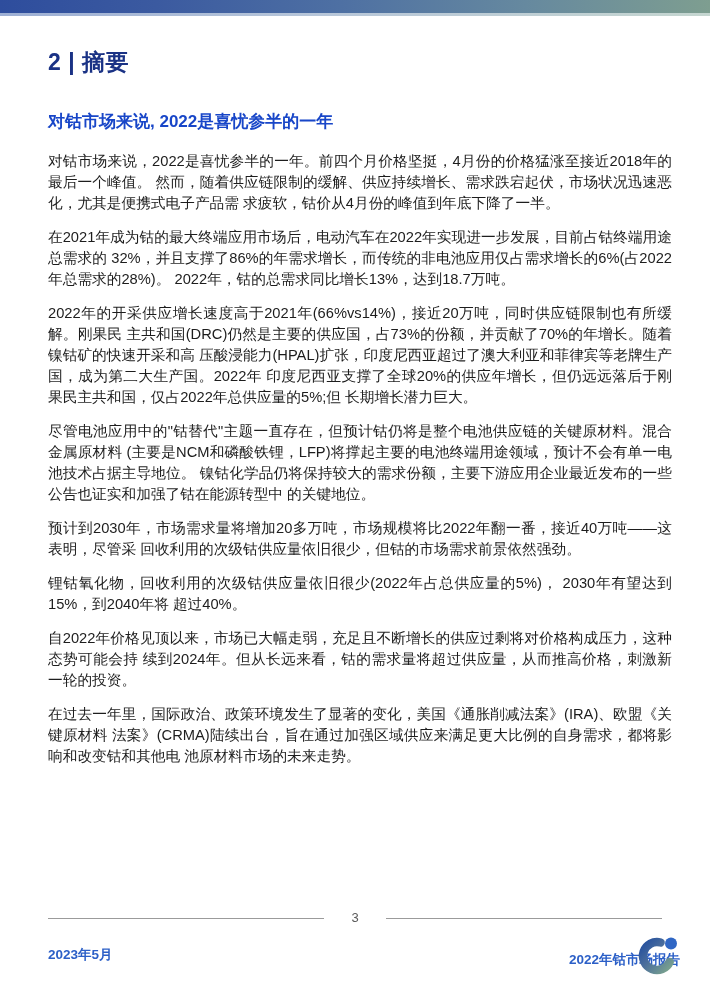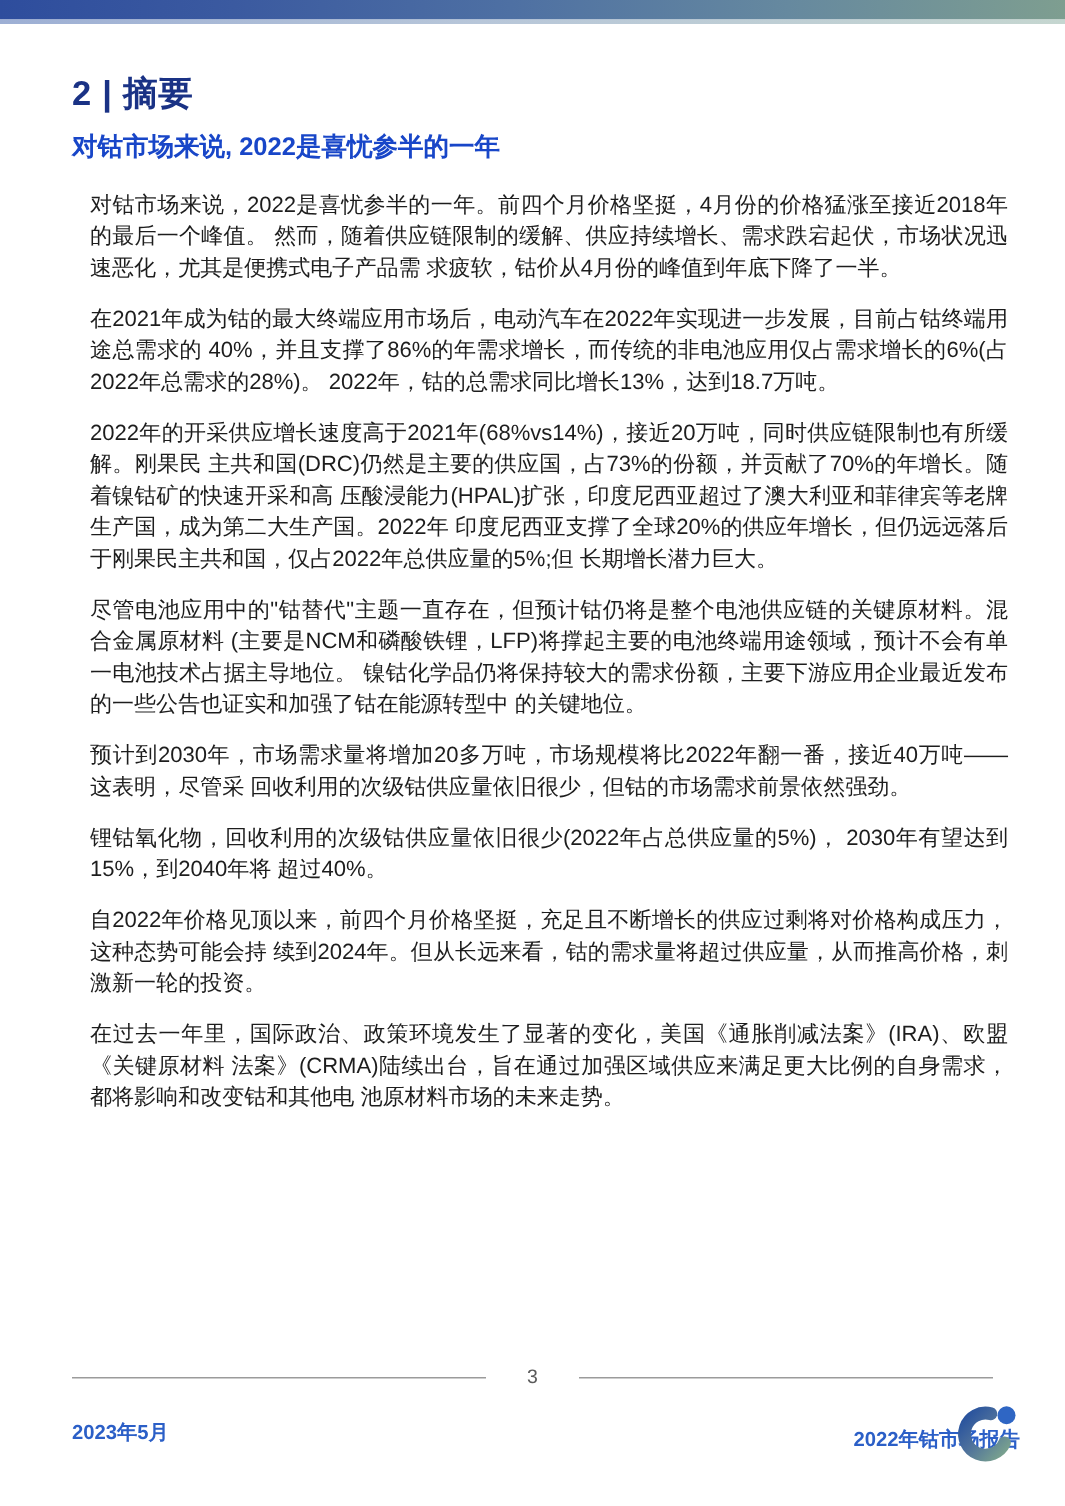--- a/index.html
+++ b/index.html
@@ -27,28 +27,28 @@
   }
   .section-title {
     margin:33px 0 0 0;
     font-size:23px;
     line-height:26px;
     font-weight:bold;
     color:#1a3285;
     letter-spacing:0.5px;
   }
   .subtitle {
-    margin:13px 0 19px 0;
+    margin:37px 0 19px 0;
     font-size:17px;
     line-height:20px;
     font-weight:bold;
     color:#1846c8;
   }
   .para {
-    margin:0 0 13px 12px;
+    margin:0 0 13px 0;
     font-size:14.7px;
     line-height:21px;
     color:#1d1d1d;
     text-align:justify;
   }
   
   .pagenum-row {
     position:absolute;
     top:911px; left:48px; right:48px;
     display:flex; align-items:center;
@@ -82,26 +82,26 @@
 <div class="page">
 
   <div class="banner"></div>
   <div class="banner-strip"></div>
 
   <main class="content">
     <h1 class="section-title">2 | 摘要</h1>
     <h2 class="subtitle">对钴市场来说, 2022是喜忧参半的一年</h2>
 
     <p class="para">对钴市场来说，2022是喜忧参半的一年。前四个月价格坚挺，4月份的价格猛涨至接近2018年的最后一个峰值。 然而，随着供应链限制的缓解、供应持续增长、需求跌宕起伏，市场状况迅速恶化，尤其是便携式电子产品需 求疲软，钴价从4月份的峰值到年底下降了一半。</p>
-    <p class="para">在2021年成为钴的最大终端应用市场后，电动汽车在2022年实现进一步发展，目前占钴终端用途总需求的 40%，并且支撑了86%的年需求增长，而传统的非电池应用仅占需求增长的6%(占2022年总需求的28%)。 2022年，钴的总需求同比增长13%，达到18.7万吨。</p>
-    <p class="para">2022年的开采供应增长速度高于2021年(68%vs14%)，接近20万吨，同时供应链限制也有所缓解。刚果民 主共和国(DRC)仍然是主要的供应国，占73%的份额，并贡献了70%的年增长。随着镍钴矿的快速开采和高 压酸浸能力(HPAL)扩张，印度尼西亚超过了澳大利亚和菲律宾等老牌生产国，成为第二大生产国。2022年 印度尼西亚支撑了全球20%的供应年增长，但仍远远落后于刚果民主共和国，仅占2022年总供应量的5%;但 长期增长潜力巨大。</p>
+    <p class="para">在2021年成为钴的最大终端应用市场后，电动汽车在2022年实现进一步发展，目前占钴终端用途总需求的 32%，并且支撑了86%的年需求增长，而传统的非电池应用仅占需求增长的6%(占2022年总需求的28%)。 2022年，钴的总需求同比增长13%，达到18.7万吨。</p>
+    <p class="para">2022年的开采供应增长速度高于2021年(66%vs14%)，接近20万吨，同时供应链限制也有所缓解。刚果民 主共和国(DRC)仍然是主要的供应国，占73%的份额，并贡献了70%的年增长。随着镍钴矿的快速开采和高 压酸浸能力(HPAL)扩张，印度尼西亚超过了澳大利亚和菲律宾等老牌生产国，成为第二大生产国。2022年 印度尼西亚支撑了全球20%的供应年增长，但仍远远落后于刚果民主共和国，仅占2022年总供应量的5%;但 长期增长潜力巨大。</p>
     <p class="para">尽管电池应用中的"钴替代"主题一直存在，但预计钴仍将是整个电池供应链的关键原材料。混合金属原材料 (主要是NCM和磷酸铁锂，LFP)将撑起主要的电池终端用途领域，预计不会有单一电池技术占据主导地位。 镍钴化学品仍将保持较大的需求份额，主要下游应用企业最近发布的一些公告也证实和加强了钴在能源转型中 的关键地位。</p>
     <p class="para">预计到2030年，市场需求量将增加20多万吨，市场规模将比2022年翻一番，接近40万吨——这表明，尽管采 回收利用的次级钴供应量依旧很少，但钴的市场需求前景依然强劲。</p>
     <p class="para">锂钴氧化物，回收利用的次级钴供应量依旧很少(2022年占总供应量的5%)， 2030年有望达到15%，到2040年将 超过40%。</p>
-    <p class="para">自2022年价格见顶以来，前四个月价格坚挺，充足且不断增长的供应过剩将对价格构成压力，这种态势可能会持 续到2024年。但从长远来看，钴的需求量将超过供应量，从而推高价格，刺激新一轮的投资。</p>
+    <p class="para">自2022年价格见顶以来，市场已大幅走弱，充足且不断增长的供应过剩将对价格构成压力，这种态势可能会持 续到2024年。但从长远来看，钴的需求量将超过供应量，从而推高价格，刺激新一轮的投资。</p>
     <p class="para">在过去一年里，国际政治、政策环境发生了显著的变化，美国《通胀削减法案》(IRA)、欧盟《关键原材料 法案》(CRMA)陆续出台，旨在通过加强区域供应来满足更大比例的自身需求，都将影响和改变钴和其他电 池原材料市场的未来走势。</p>
   </main>
 
   <div class="pagenum-row">
     <span class="rule"></span>
     <span class="pagenum">3</span>
     <span class="rule"></span>
   </div>
 
   <div class="footer-row">

